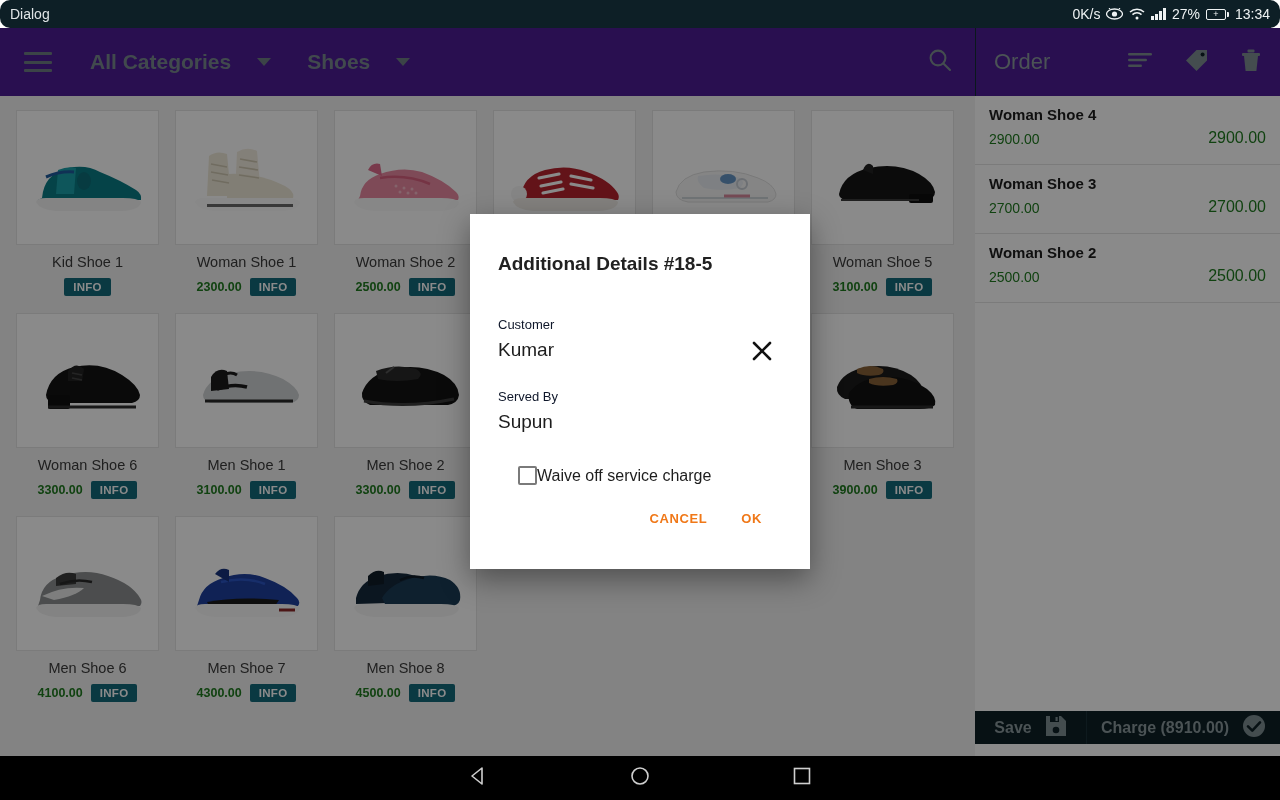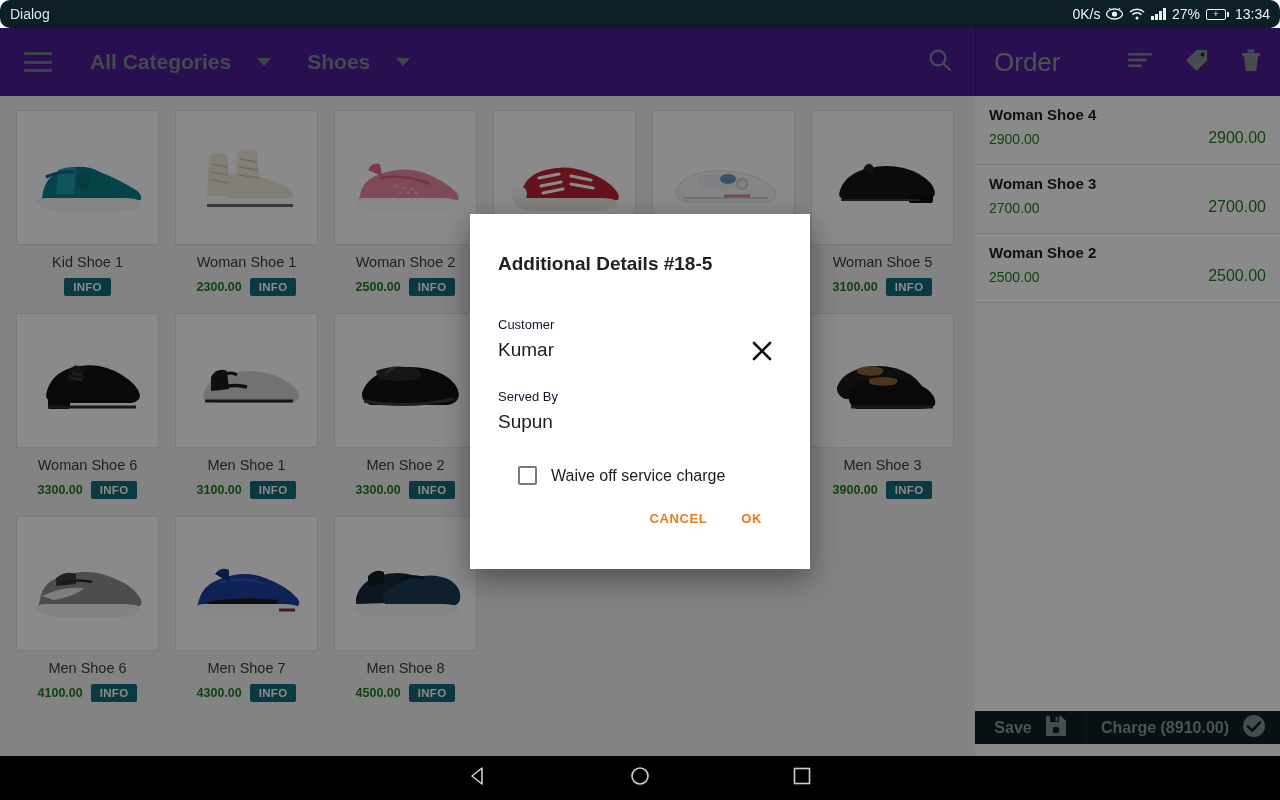--- a/index.html
+++ b/index.html
@@ -75,21 +75,21 @@
     border-top: 8px solid #6d7e83;
   }
   .cat-sel2 { margin-left: 36px; }
   .search-btn { margin-left: auto; margin-right: 22px; cursor: pointer; }
   .appbar-right {
     width: 305px; height: 100%;
     display: flex; align-items: center;
     border-left: 1px solid #142d35;
     padding: 0 18px 0 18px;
   }
-  .order-title { color: #8b999d; font-size: 26px; font-weight: normal; }
+  .order-title { color: #8b999d; font-size: 22px; font-weight: normal; }
   .appbar-right .tools { margin-left: auto; display:flex; align-items:center; gap: 30px; }
 
   
   .content {
     position: absolute; top: 96px; left: 0;
     width: 975px; height: 657px;
     background: #f2f2f2;
     padding: 14px 0 0 16px;
     overflow: hidden;
   }
@@ -195,21 +195,21 @@
     display: flex; margin-top: 7px;
   }
   .field-value { font-size: 19px; color: #1d1d1d; }
   .clear-x {
     margin-left: auto; width: 24px; height: 24px;
     display: flex; align-items: center; justify-content: center;
     cursor: pointer; margin-right: 8px;
   }
   .field-label.second { margin-top: 26px; }
   .check-row {
-    display: flex; align-items: center; gap: 14px; margin-top: 33px; padding-left: 20px;
+    display: flex; align-items: center; margin-top: 33px; padding-left: 20px;
   }
   .checkbox {
     width: 19px; height: 19px; border: 2px solid #7a7a7a;
     border-radius: 2px; background: #fff; cursor: pointer;
   }
   .check-label { font-size: 16px; color: #1d1d1d; }
   .dlg-actions {
     display: flex; align-items: center; justify-content: flex-end;
     gap: 34px; margin-top: 26px; padding-right: 20px;
   }

